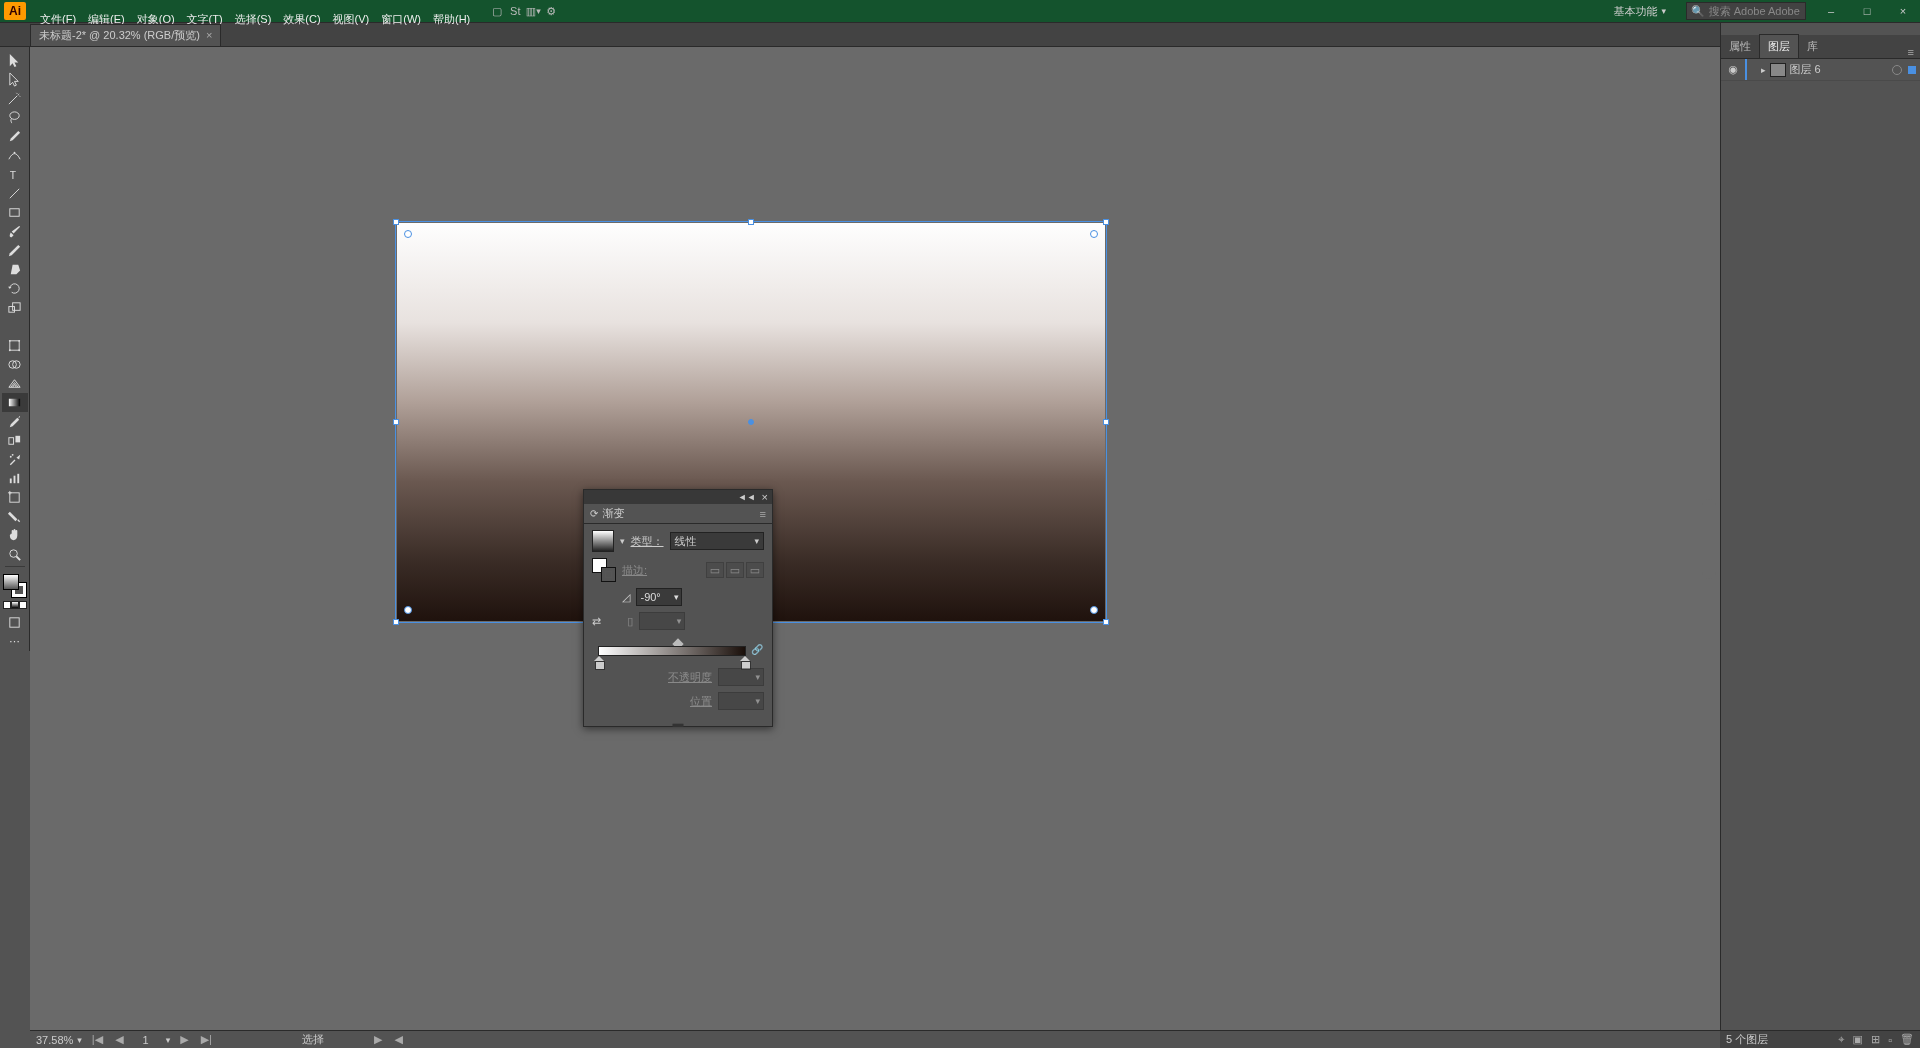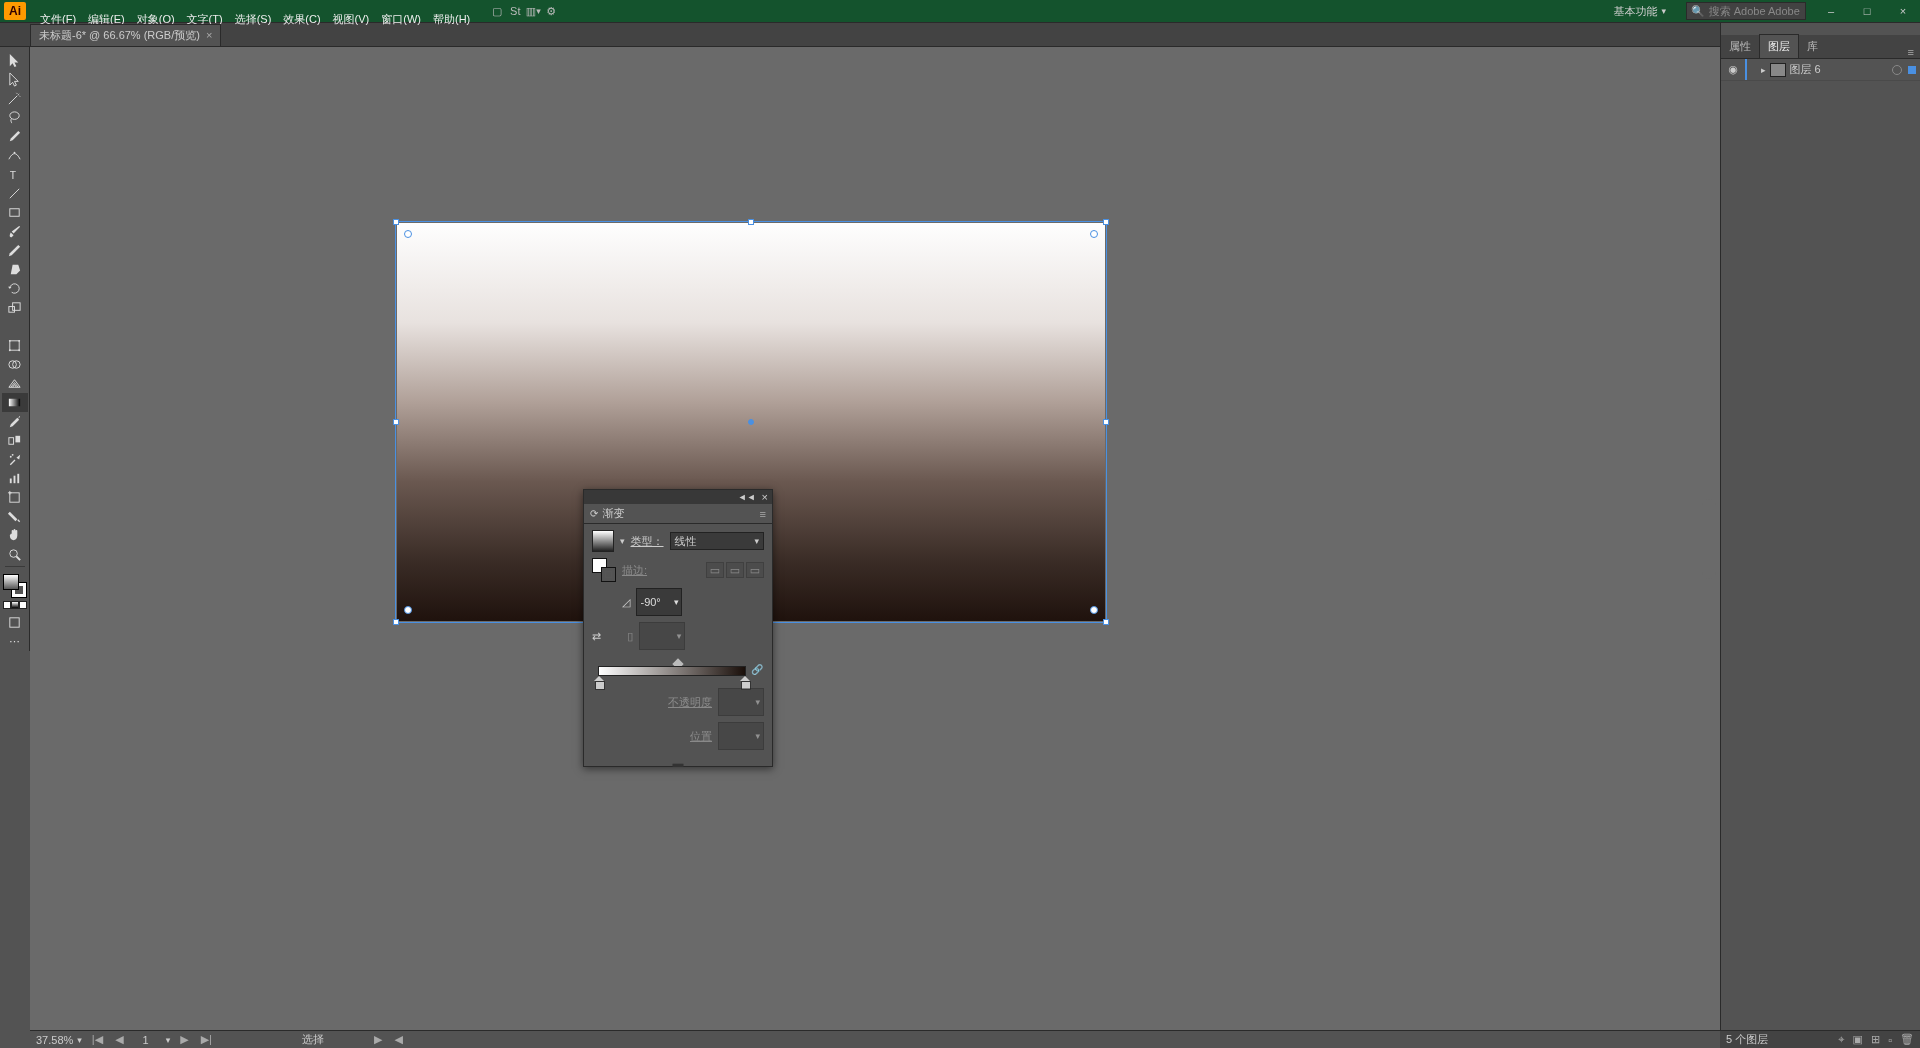--- a/index.html
+++ b/index.html
@@ -54,21 +54,21 @@
 .gp-row { display:flex; align-items:center; gap:6px; }
 .gp-prev { width:22px; height:22px; background:linear-gradient(#fff,#222); border:1px solid #222; }
 .gp-fs { position:relative; width:24px; height:24px; }
 .gp-fs .a { position:absolute; left:0; top:0; width:15px; height:15px; background:#fff; border:1px solid #111;}
 .gp-fs .b { position:absolute; right:0; bottom:0; width:15px; height:15px; border:1px solid #111; background:#535353;}
 .gp-fs .b::after{content:"";position:absolute;inset:3px;background:#535353;border:1px solid #555;}
 .gp-label { color:#ccc;text-decoration:underline; }
 .gp-select { flex:1; height:18px; background:#3a3a3a; border:1px solid #222; display:flex; align-items:center; justify-content:space-between; padding:0 4px; cursor:pointer;}
 .gp-btns { display:flex; gap:2px; margin-left:auto;}
 .gp-btn { width:18px; height:16px; background:#444; border:1px solid #2a2a2a; cursor:pointer; display:flex; align-items:center;justify-content:center;}
-.gp-angle-input { width:46px; height:28px; background:#3a3a3a; border:1px solid #222; color:#ddd; padding:0 3px; display:flex;align-items:center;justify-content:space-between;}
+.gp-angle-input { width:46px; height:18px; background:#3a3a3a; border:1px solid #222; color:#ddd; padding:0 3px; display:flex;align-items:center;justify-content:space-between;}
 .gp-slider-wrap { position:relative; height:22px; margin-top:4px;}
 .gp-slider { position:absolute; left:6px; right:18px; top:6px; height:10px; background:linear-gradient(to right,#fff,#1a0f0a); border:1px solid #222;}
 .gp-diamond { position:absolute; top:0px; left:50%; width:8px; height:8px; background:#bbb; transform:translateX(-50%) rotate(45deg);}
 .gp-stop { position:absolute; bottom:-6px; width:10px; height:12px; }
 .gp-stop::before{content:"";position:absolute;left:0;top:0;border-left:5px solid transparent;border-right:5px solid transparent;border-bottom:5px solid #ccc;}
 .gp-stop::after{content:"";position:absolute;left:1px;top:5px;width:8px;height:7px;background:#ccc;border:1px solid #333;}
 .gp-stop.left{left:2px;} .gp-stop.right{right:14px;}
 .gp-lock { position:absolute; right:0; top:4px; color:#aaa; font-size:10px;}
 .gp-dim { opacity:.45; }
 .gp-menu-icon{ margin-left:auto; color:#aaa; cursor:pointer;}
@@ -124,21 +124,21 @@
       <span>搜索 Adobe Adobe</span>
     </div>
     <div class="win-btn">–</div>
     <div class="win-btn">□</div>
     <div class="win-btn">×</div>
   </div>
 </div>
 
 <div class="doctabs">
   <div class="doctab">
-    <span>未标题-6* @ 66.67% (RGB/预览)</span>
+    <span>未标题-2* @ 20.32% (RGB/预览)</span>
     <span class="x">×</span>
   </div>
 </div>
 
 <div class="toolbox">
   <div class="tool">
       <svg viewBox="0 0 16 16">
         <path fill="#ddd" d="M3 1l0 13 3-3 2 4 2-1-2-4 4 0z"></path>
       </svg>
     </div>

